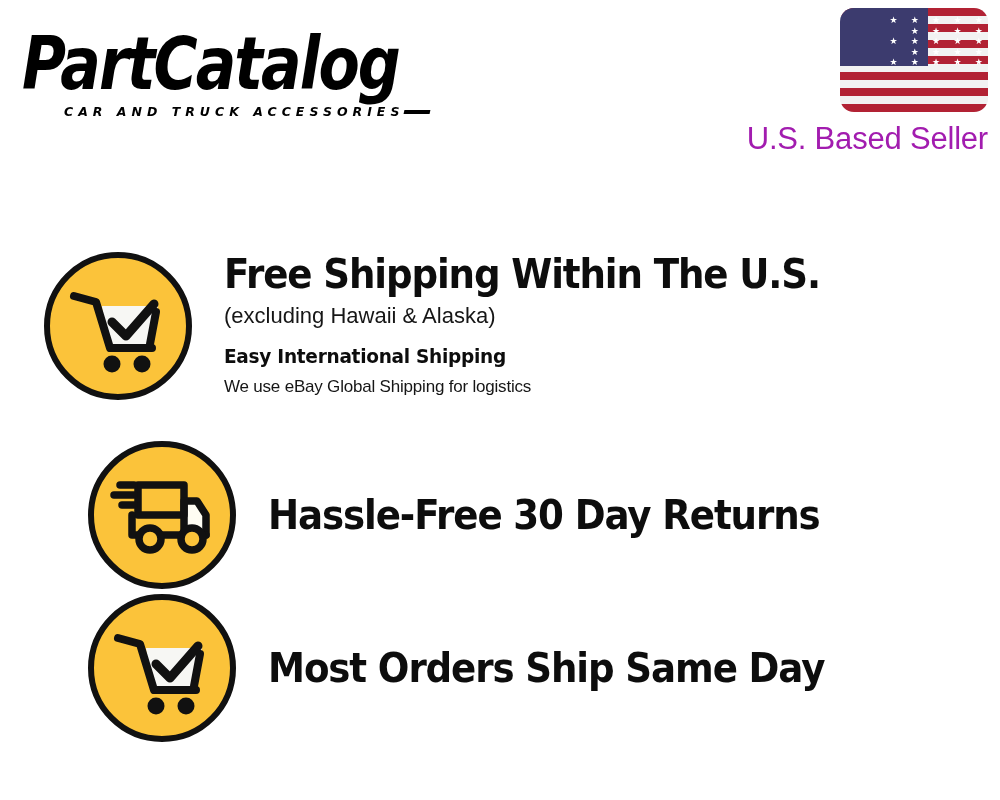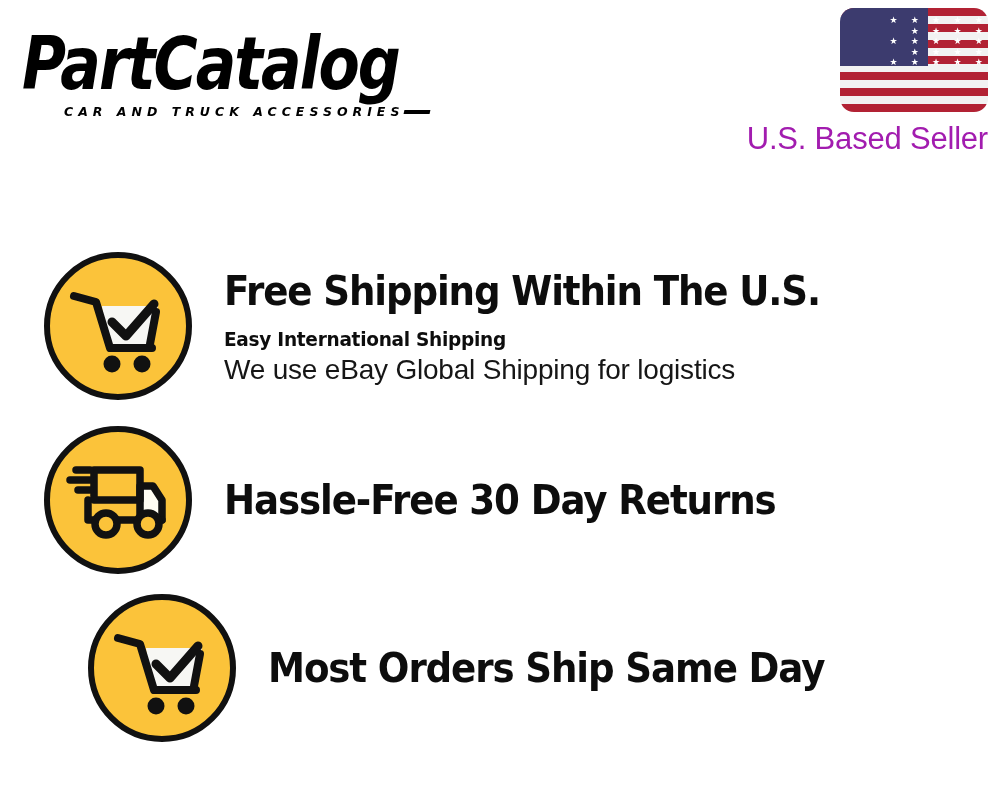--- a/index.html
+++ b/index.html
@@ -128,21 +128,21 @@
     width: 1000px;
   }
   .feature-row {
     position: absolute;
     left: 0;
     width: 824px;
     display: flex;
     align-items: center;
   }
   .feature-row.row-0 { top: 18px;  height: 156px; }
-  .feature-row.row-1 { top: 192px; height: 156px; }
+  .feature-row.row-1 { top: 207px; height: 156px; padding-left: 44px; }
   .feature-row.row-2 { top: 360px; height: 156px; padding-left: 44px; }
 
   .badge {
     flex: 0 0 auto;
     width: 148px;
     height: 148px;
     margin-left: 44px;
     border-radius: 50%;
     background: #fbc33a;
     border: 6px solid #111111;
@@ -182,21 +182,21 @@
     font-size: 19.5px;
     line-height: 28px;
     color: #0d0d0d;
     margin-top: 12px;
     letter-spacing: -0.3px;
     transform: scaleX(0.95);
     transform-origin: left center;
     white-space: nowrap;
   }
   .feature-sub-note {
-    font-size: 28px;
+    font-size: 17px;
     line-height: 29px;
     color: #161616;
     margin-top: 1px;
     letter-spacing: -0.2px;
     white-space: nowrap;
   }
   .hide-empty:empty { display: none; }
 </style>
 </head>
 <body>
@@ -249,20 +249,21 @@
           <path d="M8 18 L30 24 L44 70 L86 70"></path>
           <path d="M90 34 L84 66"></path>
         </g>
         <path d="M46 44 L60 58 L88 26" fill="none" stroke="#111111" stroke-width="9" stroke-linecap="round" stroke-linejoin="round"></path>
         <circle cx="46" cy="86" r="8.5" fill="#111111"></circle>
         <circle cx="76" cy="86" r="8.5" fill="#111111"></circle>
       </svg>
     </div>
     <div class="feature-text">
       <div class="feature-title">Free Shipping Within The U.S.</div>
+      <div class="feature-note hide-empty">(excluding Hawaii &amp; Alaska)</div>
       <div class="feature-sub-title hide-empty">Easy International Shipping</div>
       <div class="feature-sub-note hide-empty">We use eBay Global Shipping for logistics</div>
     </div>
   </div>
 
   <div class="feature-row row-1">
     <div class="badge">
       <svg width="104" height="88" viewBox="0 0 104 88" aria-hidden="true">
         <path d="M74 30 L86 30 L96 44 L96 62 L74 62 Z" fill="#fffdf3"></path>
         <g fill="none" stroke="#111111" stroke-width="7.5" stroke-linecap="round" stroke-linejoin="round">

